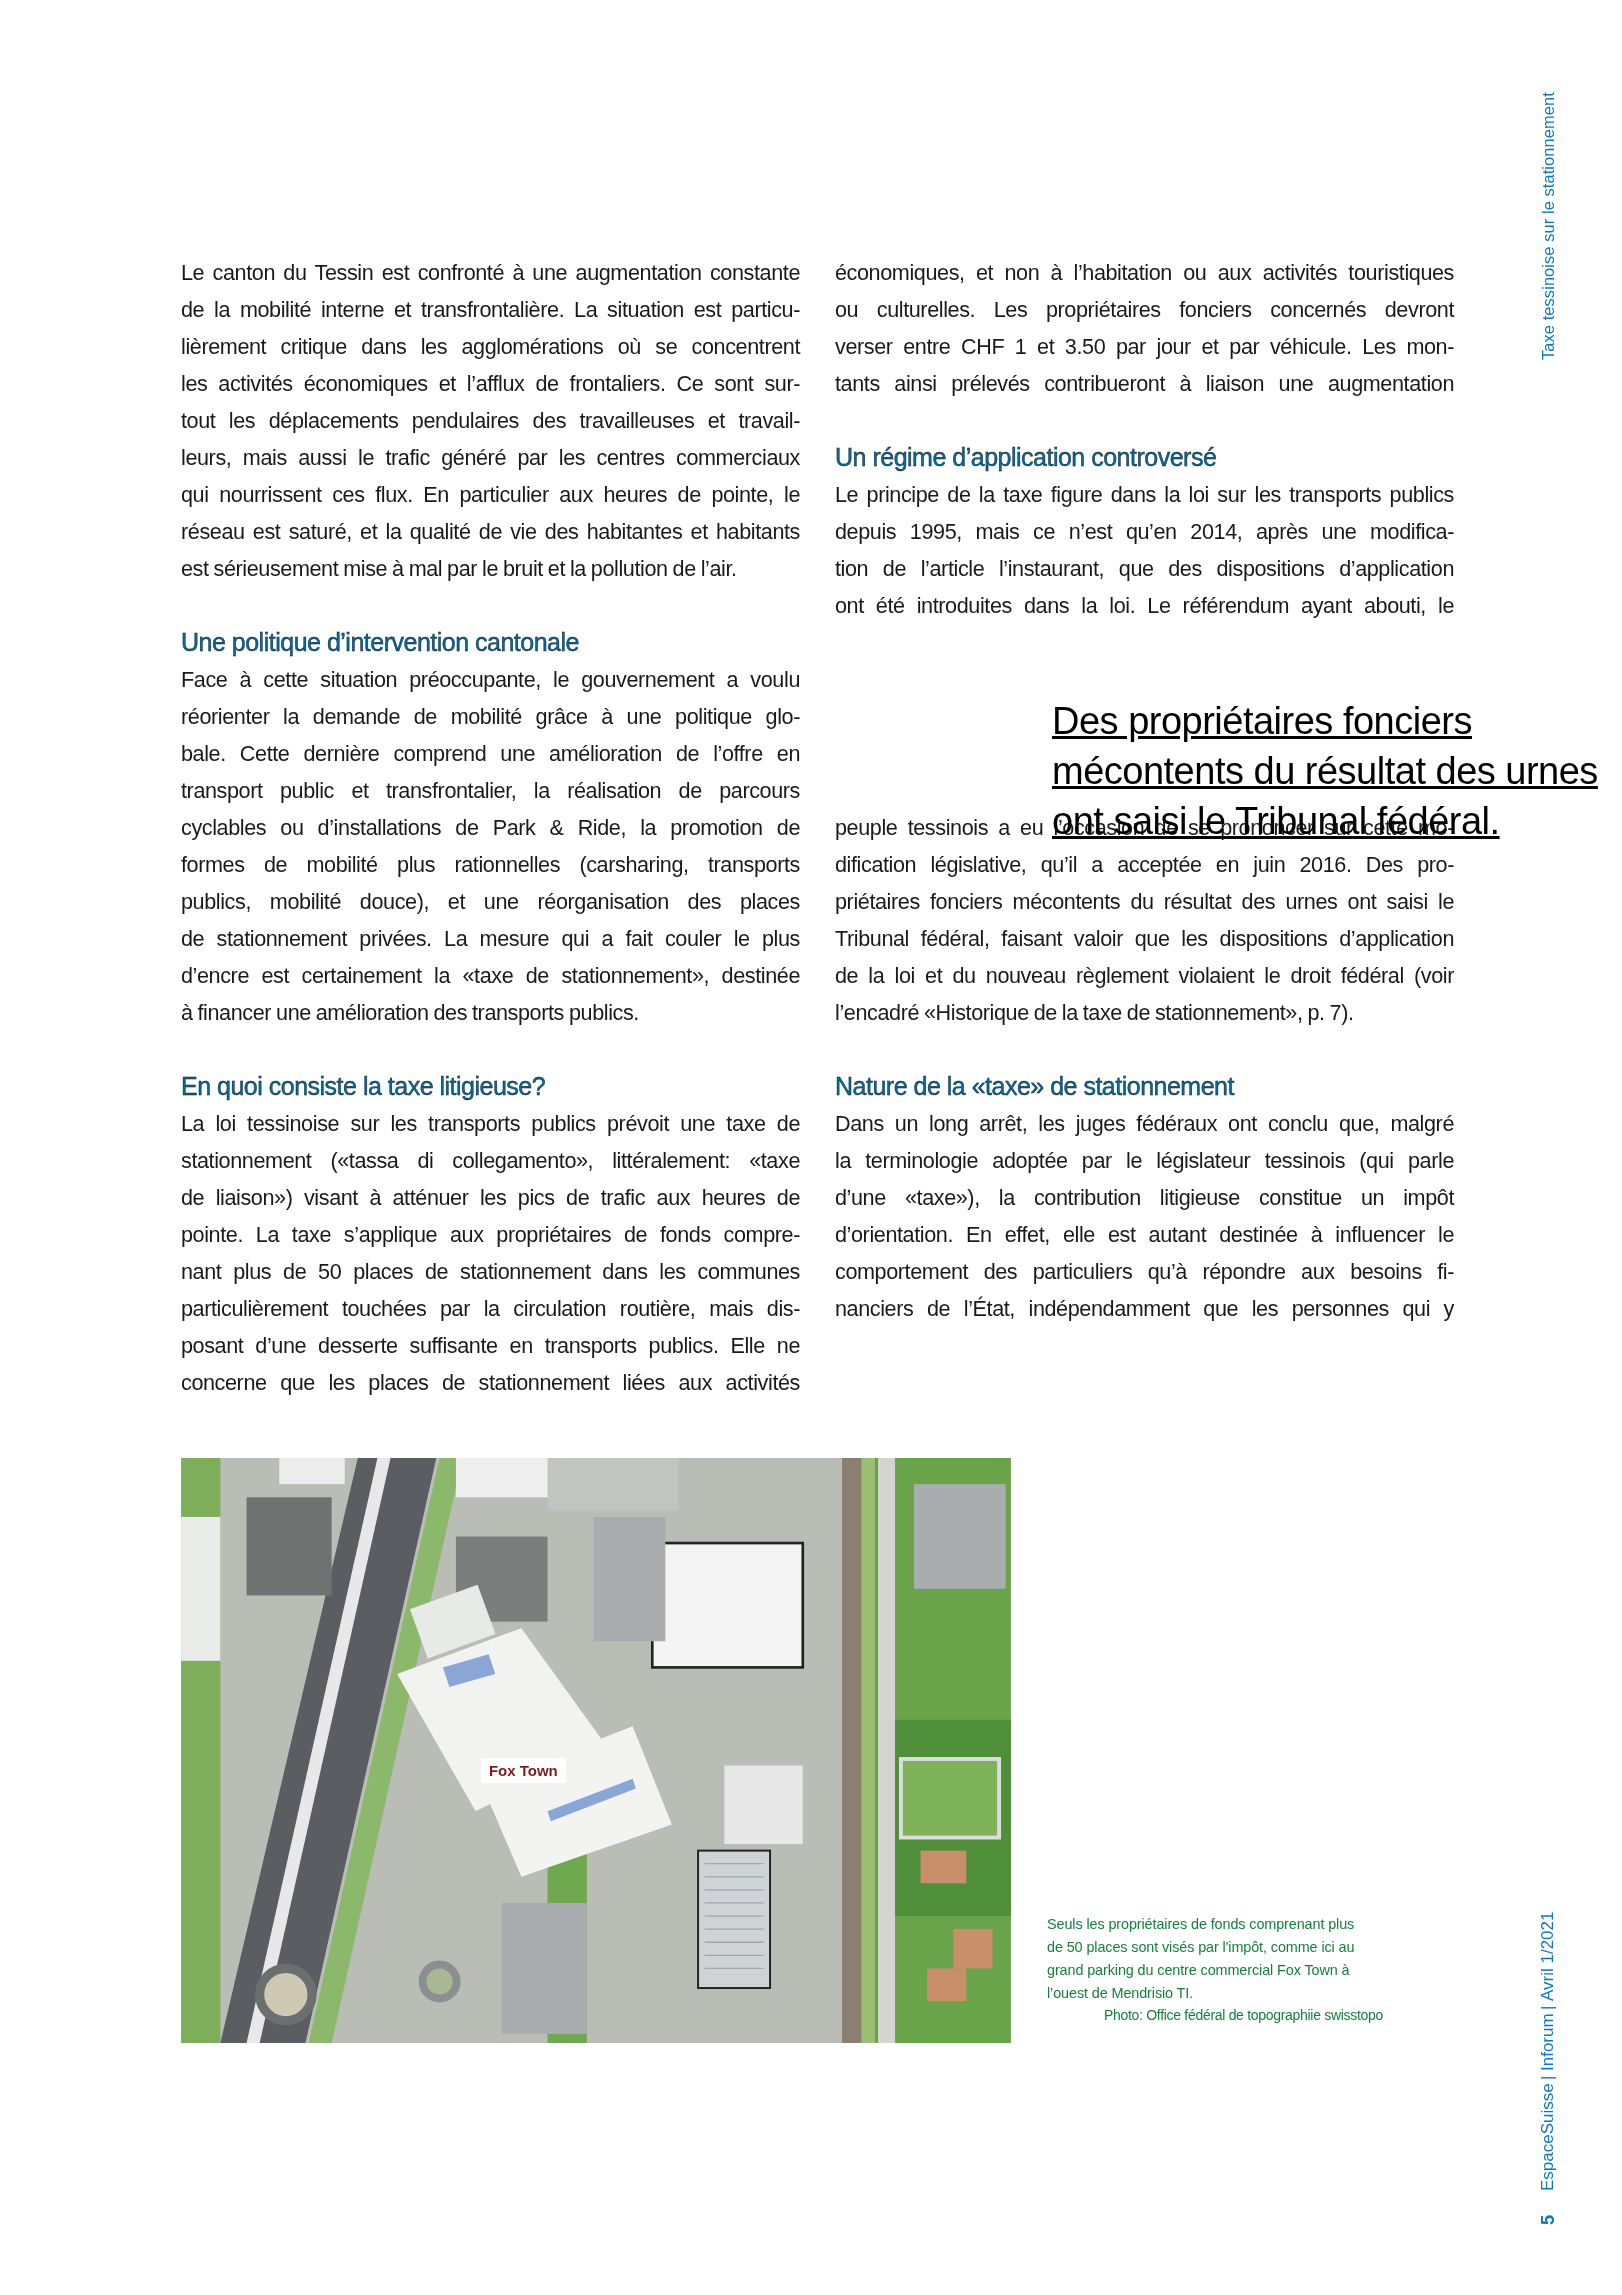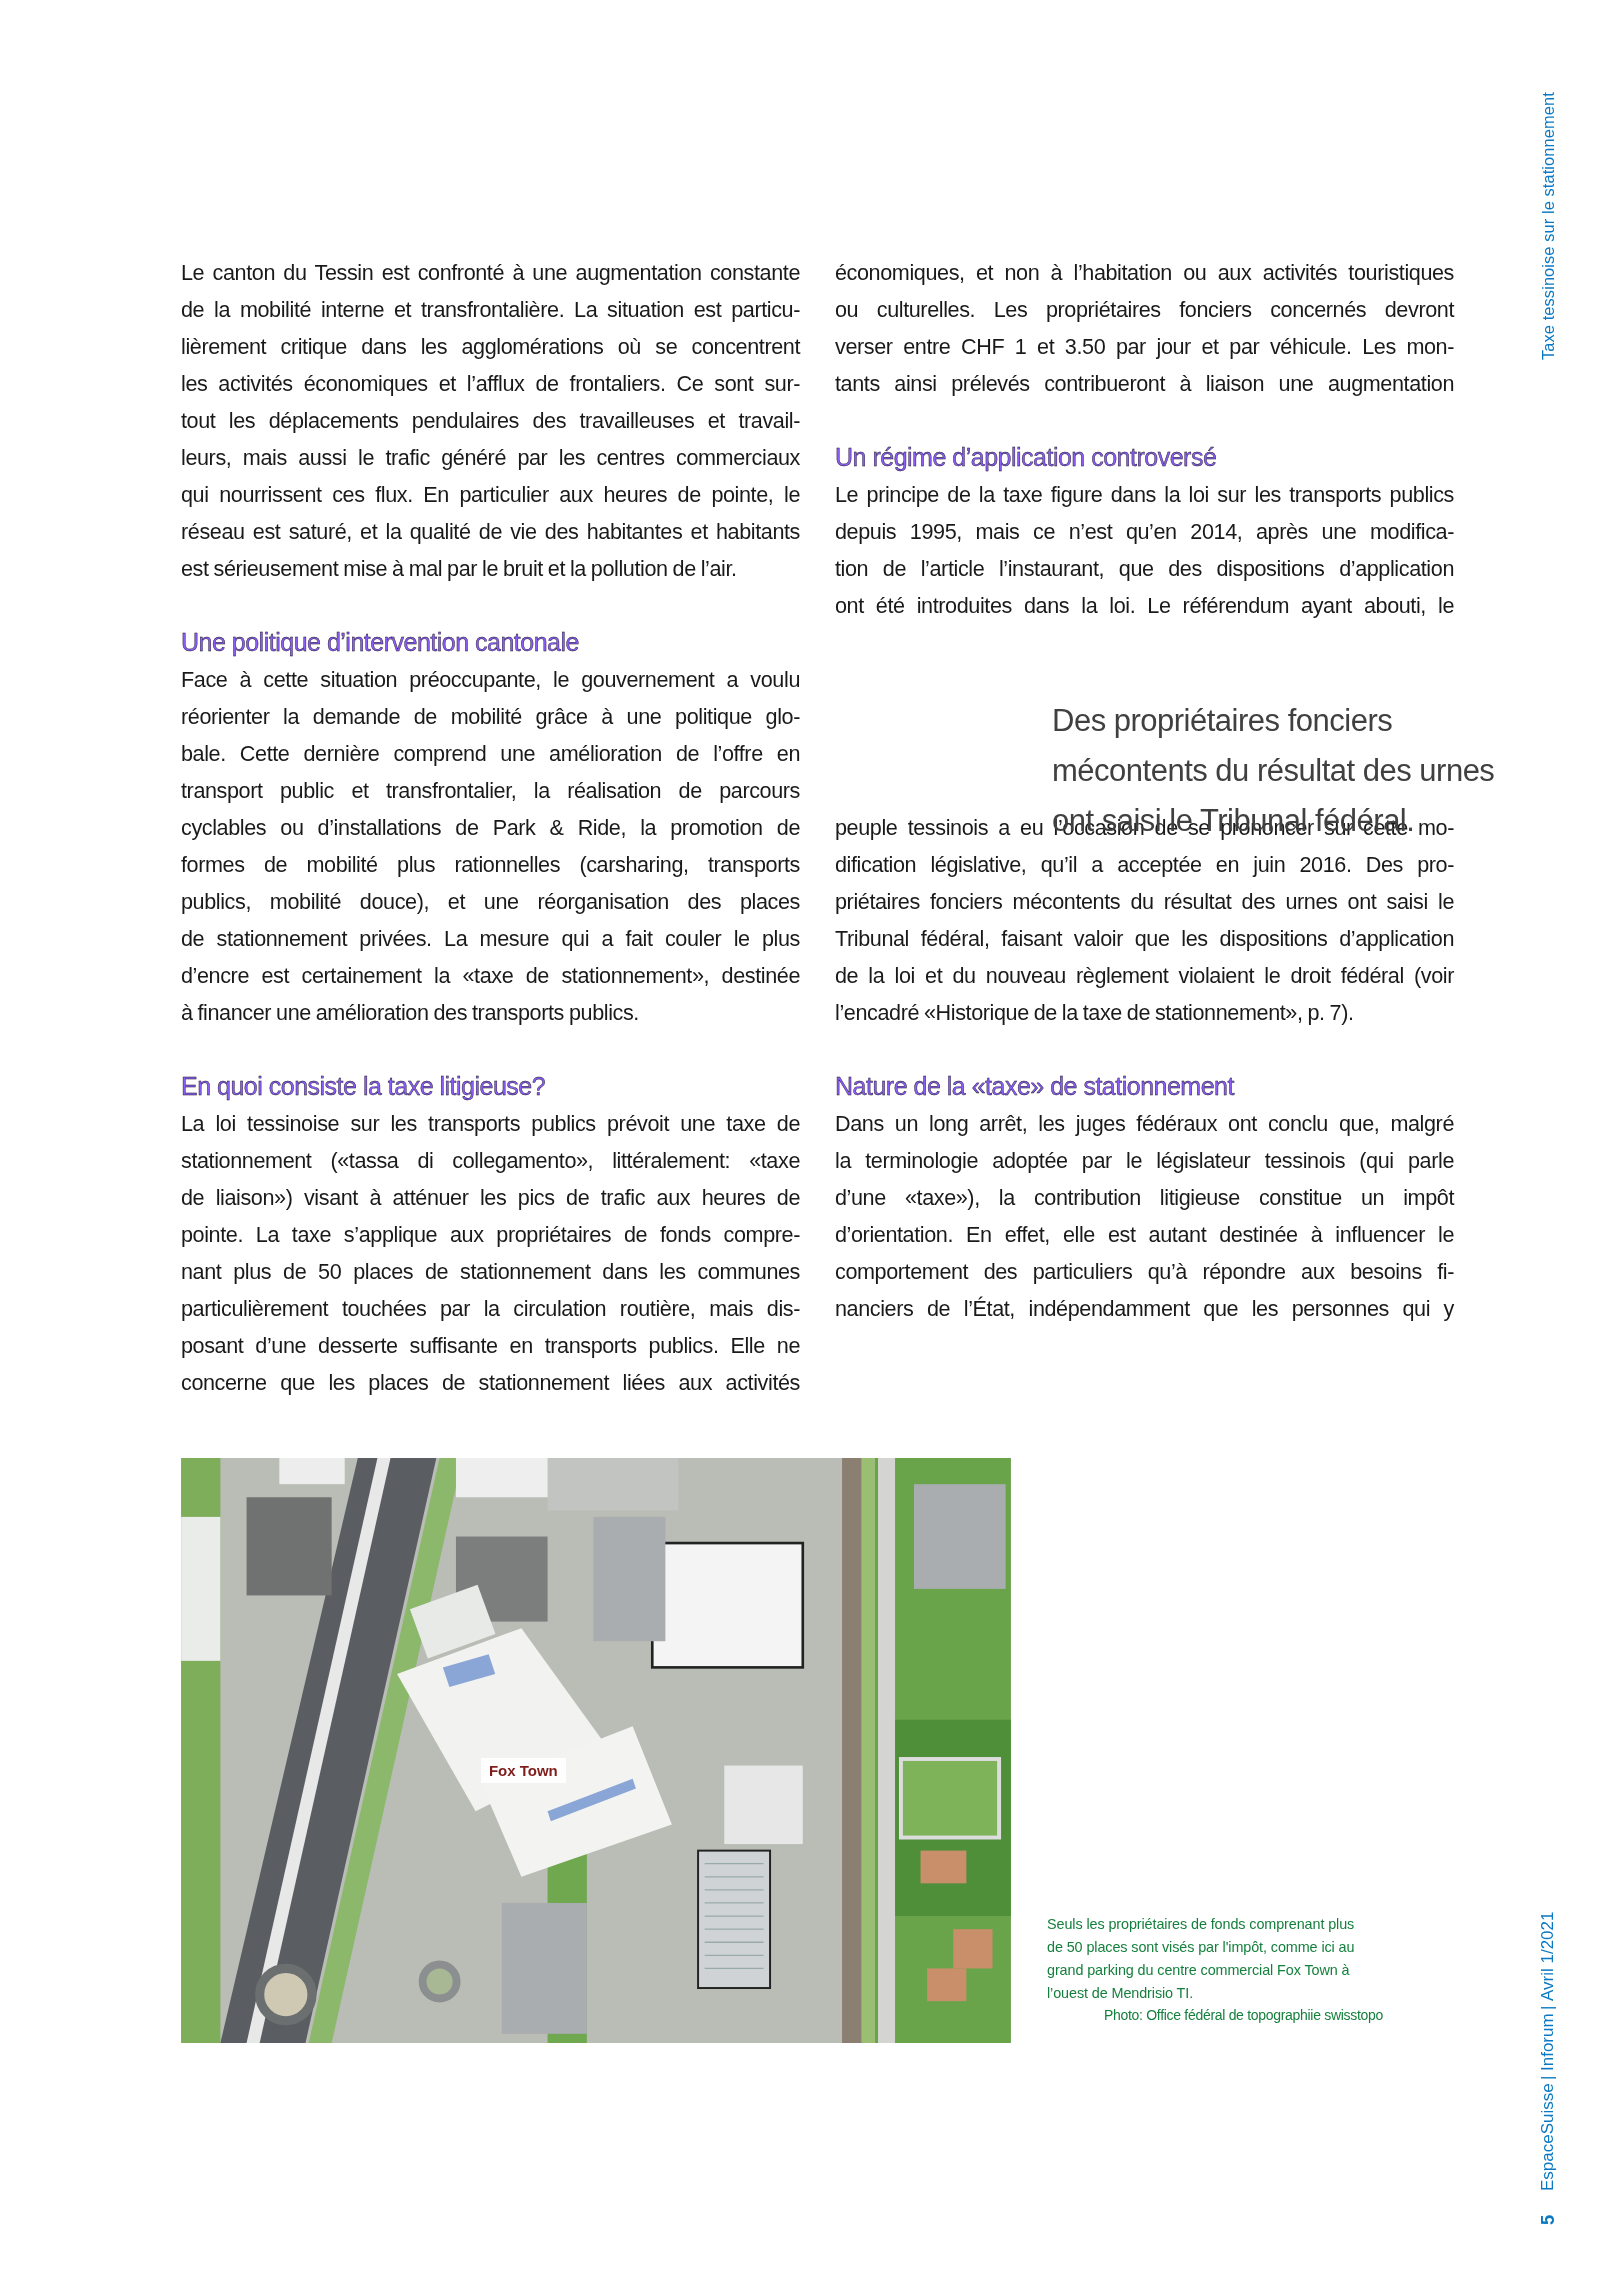--- a/index.html
+++ b/index.html
@@ -9,25 +9,25 @@
   .col { position: absolute; width: 619px; }
   .col-left { left: 181px; top: 254px; }
   .col-right { left: 835px; top: 254px; }
 
   .p { font-size: 21.6px; line-height: 37px; text-align: justify; margin: 0;
        letter-spacing: -0.4px; word-spacing: -0.7px; hyphens: manual; }
   .p .ln { display: block; text-align: justify; text-align-last: justify; white-space: nowrap; }
   .p .ln.last { text-align-last: left; }
 
   .h { font-size: 25px; line-height: 37px; margin: 0; font-weight: normal;
-       letter-spacing: -0.5px; color: #8b5cf6; -webkit-text-stroke: 0.4px #111; }
+       letter-spacing: -0.5px; color: #0369a1; -webkit-text-stroke: 0.4px #111; }
   .gap { height: 37px; }
 
   .pullquote { position: absolute; left: 1052px; top: 696px; width: 471px;
-               color: #404040; font-size: 31px; line-height: 50px; letter-spacing: -0.5px; }
+               color: #000000; font-size: 38px; line-height: 50px; letter-spacing: -0.5px; text-decoration: underline; }
   .pullquote .ln { display: block; white-space: nowrap; }
 
   .side-title { position: absolute; left: 1535px; top: 92px; height: 301px; width: 26px;
                 writing-mode: vertical-rl; transform: rotate(180deg);
                 color: #0a78c2; font-size: 16.4px; letter-spacing: 0.1px; white-space: nowrap;
                 display: flex; align-items: center; justify-content: flex-end; }
   .side-footer { position: absolute; left: 1535px; top: 1845px; height: 380px; width: 26px;
                  writing-mode: vertical-rl; transform: rotate(180deg);
                  color: #0a78c2; font-size: 17px; white-space: nowrap;
                  display: flex; align-items: center; }

